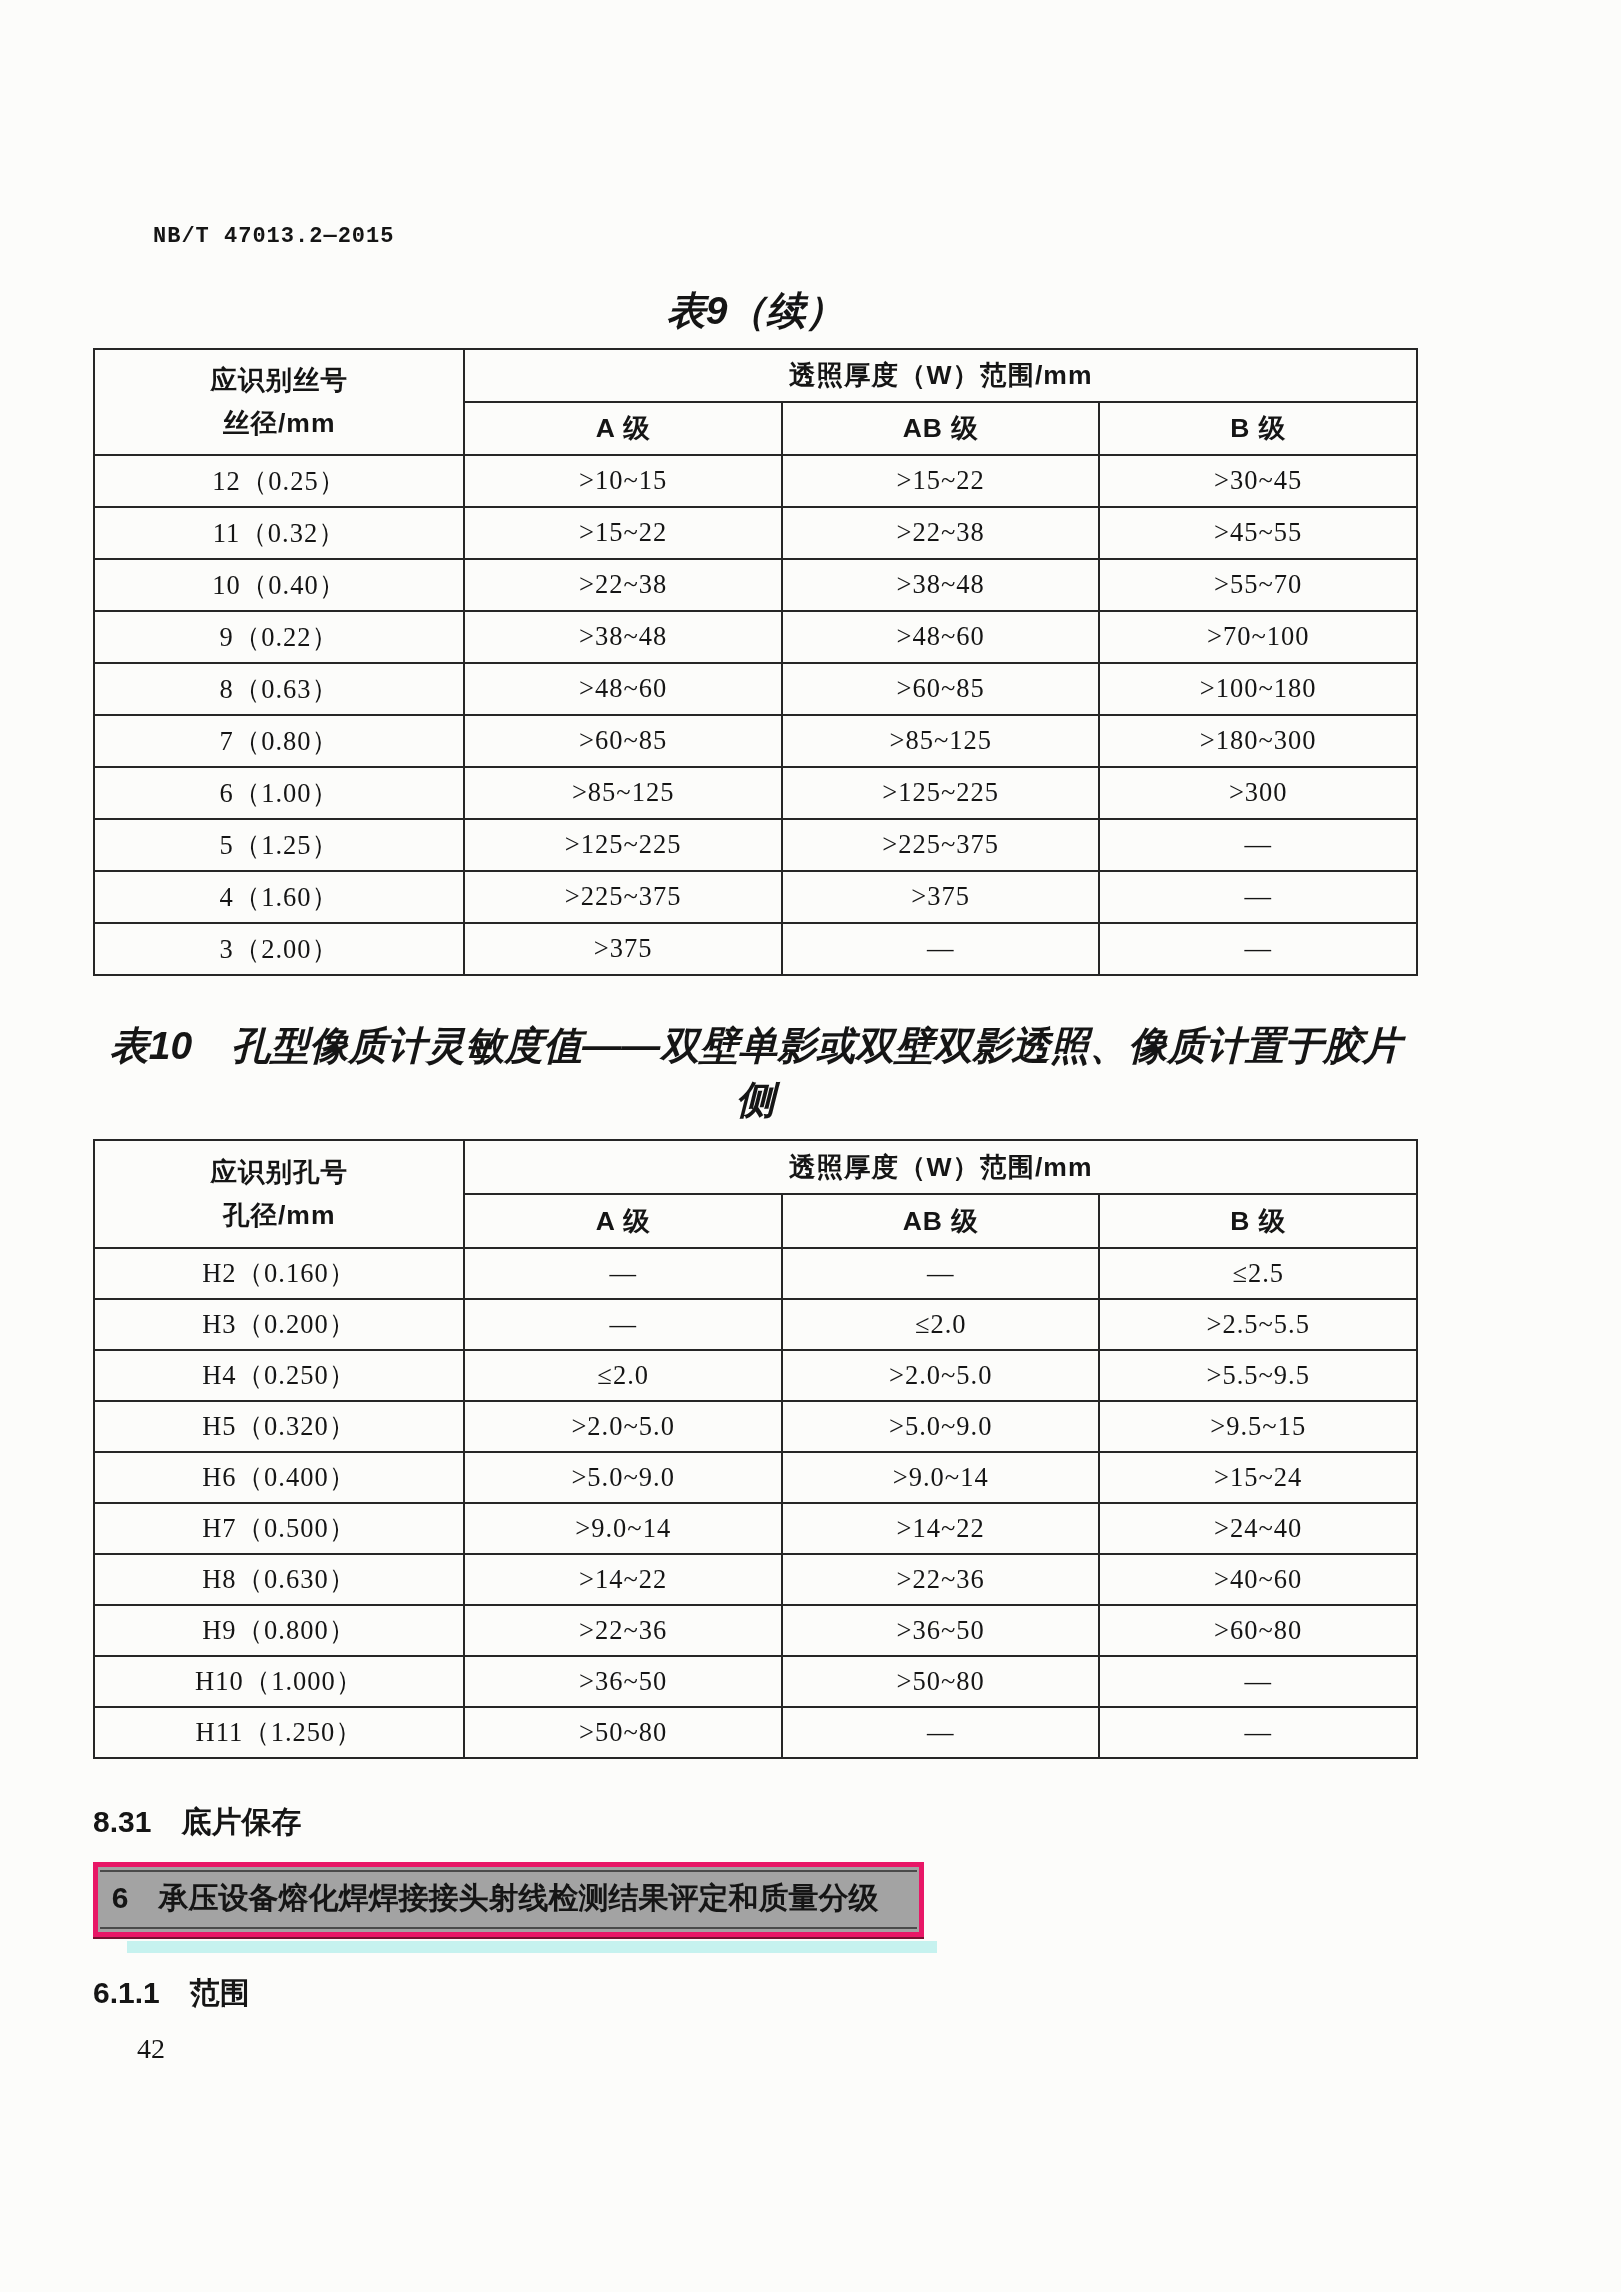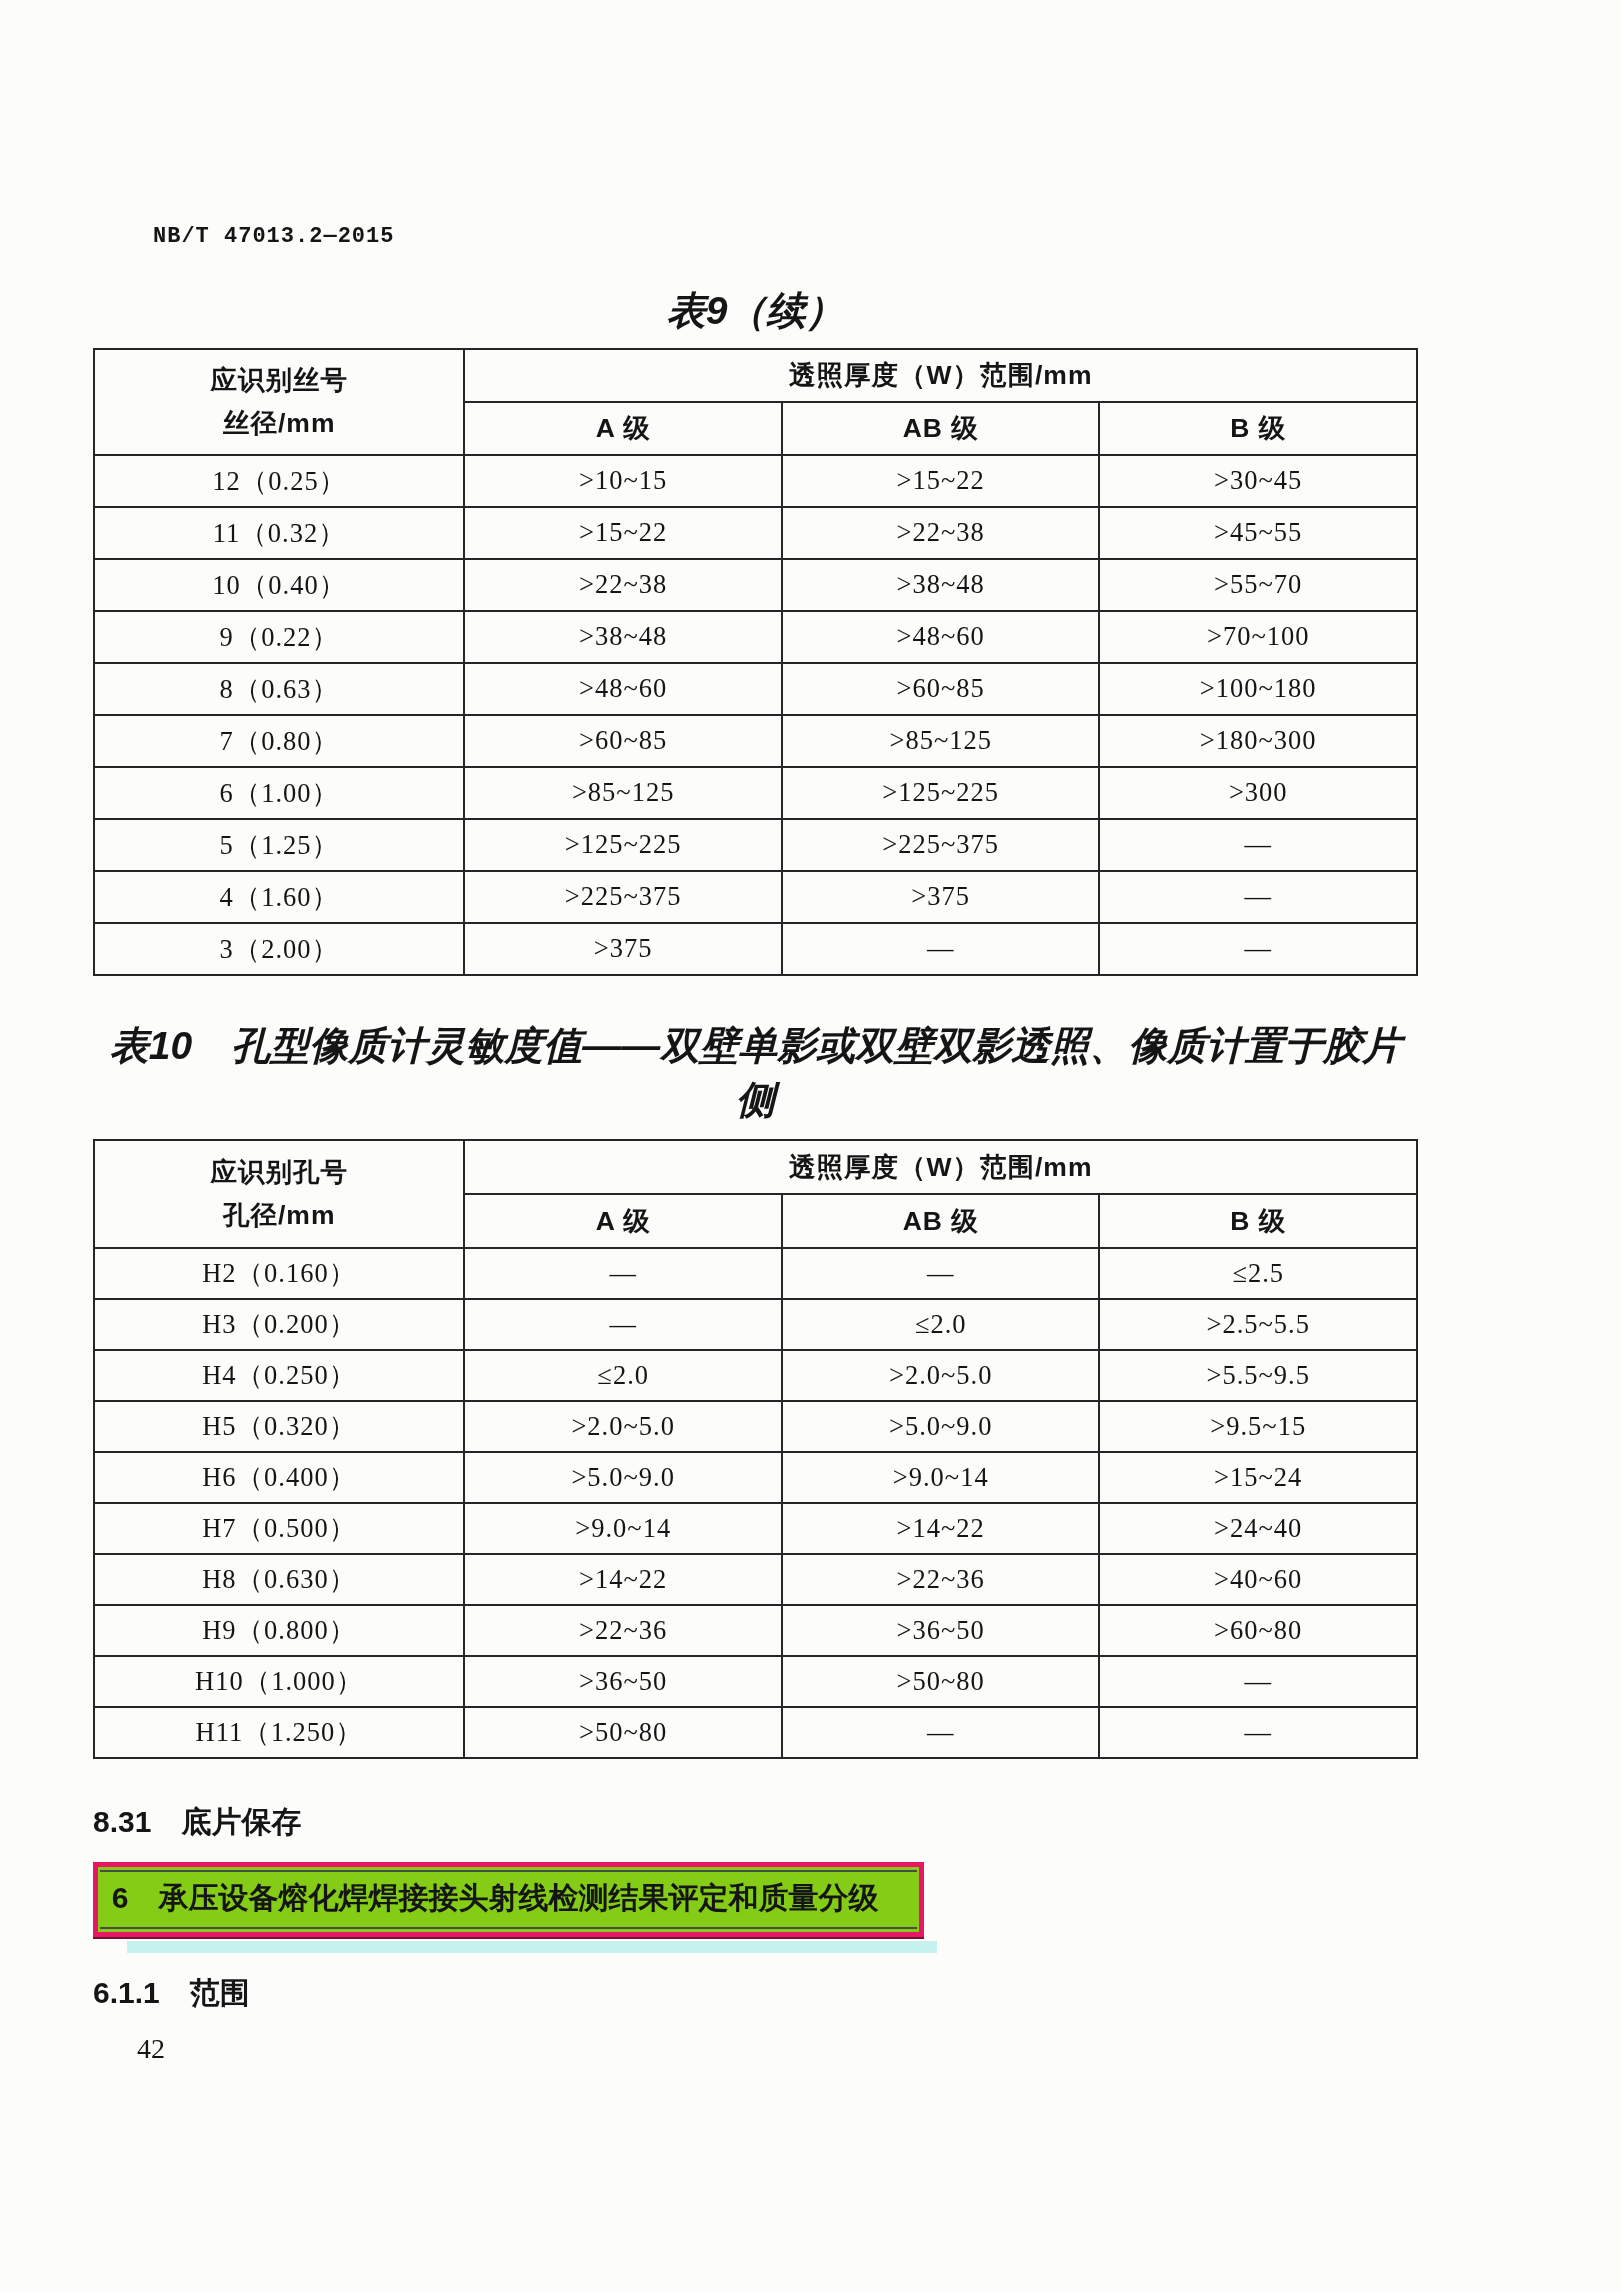--- a/index.html
+++ b/index.html
@@ -74,21 +74,21 @@
     text-align:justify;
     text-indent:2em;
     letter-spacing:0.5px;
     white-space:normal;
   }
   .single-line{line-height:1.5;}
   .red-box{
     margin:19.6px 0 0 93px;
     width:821px;
     border:5.9px solid #e81766;
-    background:#84cc16;
+    background:#a3a3a3;
     box-shadow:0 2px 0 #7a1030;
   }
   .red-box-inner{
     border-top:2px solid #4a4a4a;
     border-bottom:2px solid #4a4a4a;
     margin:2.9px 2px;
     padding:5.9px 11.8px 7.8px 11.8px;
   }
   .red-box-inner .h6{
     margin:0;

